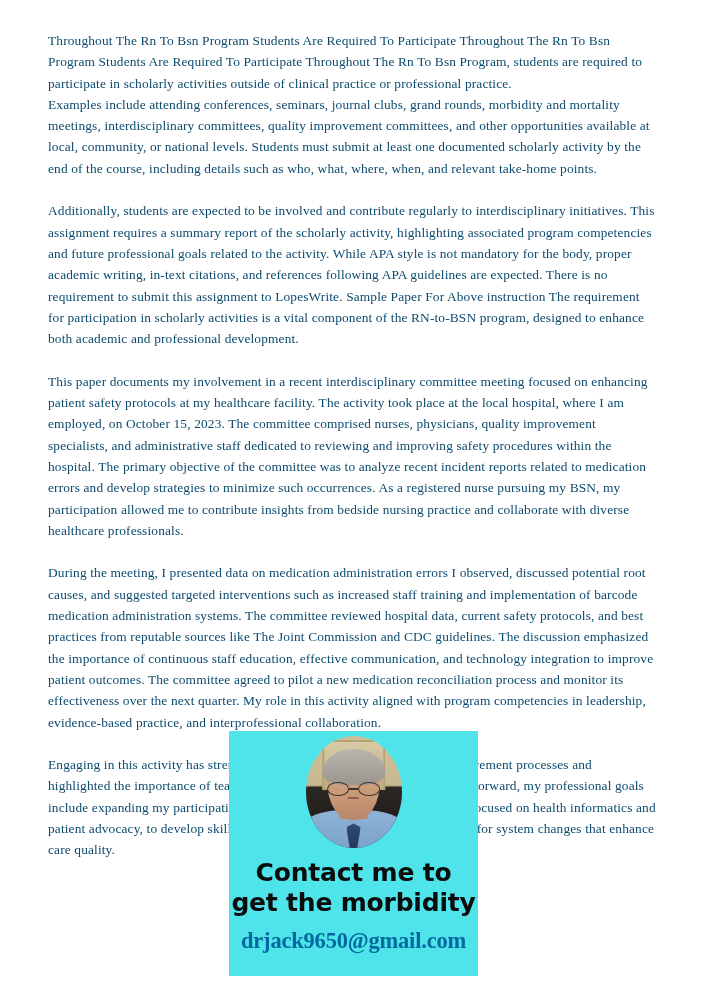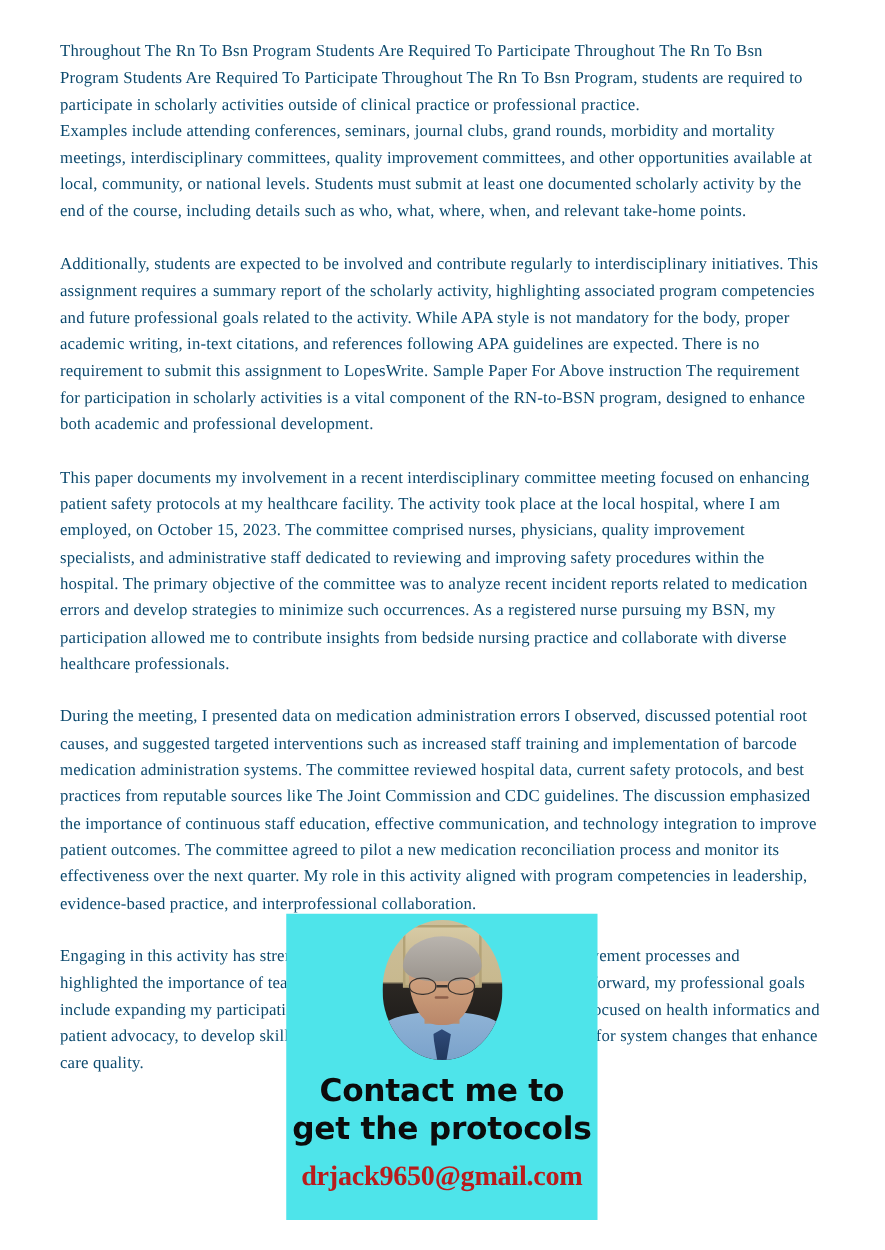--- a/index.html
+++ b/index.html
@@ -186,21 +186,21 @@
     text-align: right;
     white-space: nowrap;
     letter-spacing: -0.2px;
   }
   #contact-line-1 { margin-top: 10px; }
   #contact-email {
     font-family: "Liberation Serif", "DejaVu Serif", serif;
     font-weight: bold;
     font-size: 22.5px;
     line-height: 30px;
-    color: #b91c1c;
+    color: #0369a1;
     text-align: right;
     white-space: nowrap;
     margin-top: 8px;
     letter-spacing: -0.2px;
   }
 </style>
 </head>
 <body>
 
 <div id="page">
@@ -228,18 +228,18 @@
       <div class="photo-hair"></div>
       <div class="photo-glasses">
         <span class="l"></span>
           <em></em>
           <span class="r"></span>
       </div>
     </div>
 
     <div id="contact-line-1" class="contact-line">Contact me to</div>
 
-    <div id="contact-line-2" class="contact-line">get the protocols</div>
+    <div id="contact-line-2" class="contact-line">get the morbidity</div>
 
     <div id="contact-email">drjack9650@gmail.com</div>
   </div>
 
 </div>
 
 </body></html>

